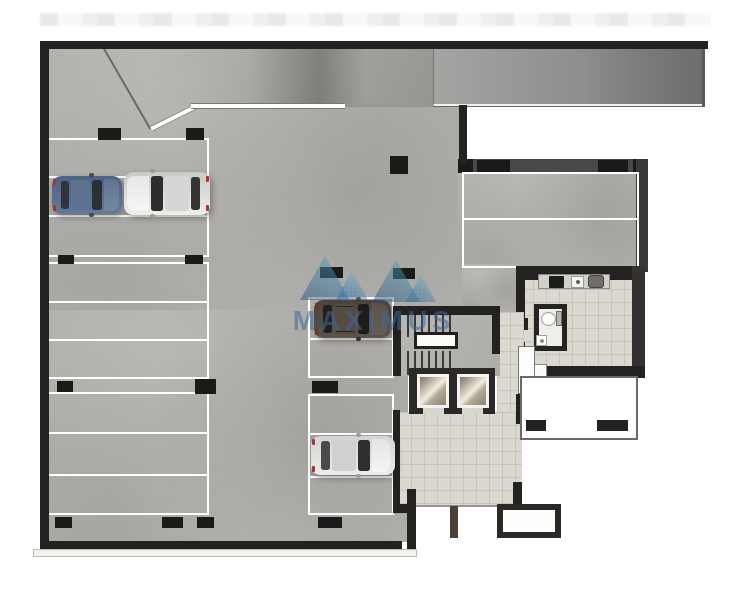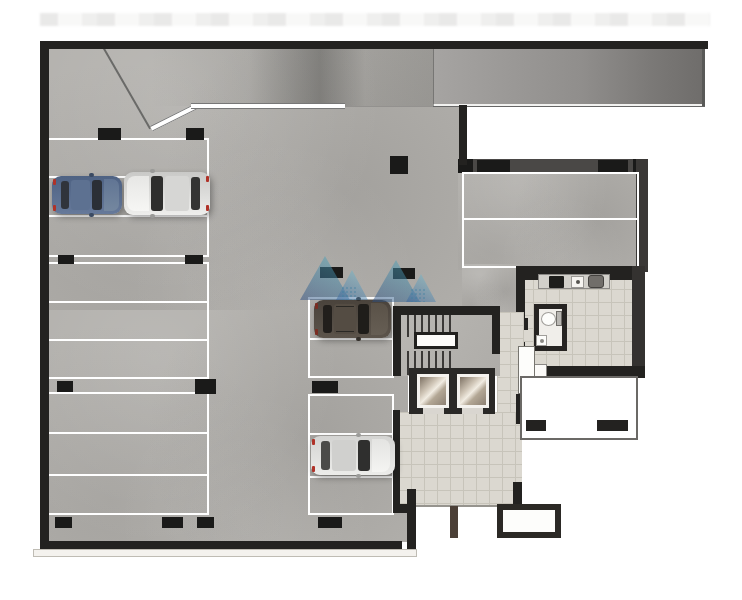--- a/index.html
+++ b/index.html
@@ -234,14 +234,15 @@
     <div class="mirror" style="left:45px;top:-3px;background:#9c9c9a;"></div>
     <div class="mirror" style="left:45px;bottom:-3px;background:#9c9c9a;"></div>
   </div>
 
   <div class="wm-tri" style="left:300px;top:256px;width:50px;height:44px;background:linear-gradient(205deg,#55b3c4,#2a4a7e);clip-path:polygon(50% 0,0 100%,100% 100%);"></div>
   <div class="wm-tri" style="left:336px;top:270px;width:32px;height:30px;background:linear-gradient(205deg,#7ec6d2,#35609a);clip-path:polygon(50% 0,0 100%,100% 100%);"></div>
   <div class="wm-tri" style="left:372px;top:260px;width:48px;height:42px;background:linear-gradient(205deg,#55b3c4,#2a4a7e);clip-path:polygon(50% 0,0 100%,100% 100%);"></div>
   <div class="wm-tri" style="left:406px;top:274px;width:30px;height:28px;background:linear-gradient(205deg,#7ec6d2,#35609a);clip-path:polygon(50% 0,0 100%,100% 100%);"></div>
   <div class="wm-dots" style="left:341px;top:286px;width:16px;height:14px;"></div>
   <div class="wm-dots" style="left:410px;top:288px;width:16px;height:14px;"></div>
+  <div id="wm-text">MAXIMUS</div>
 
 </div>
 
 </body></html>

